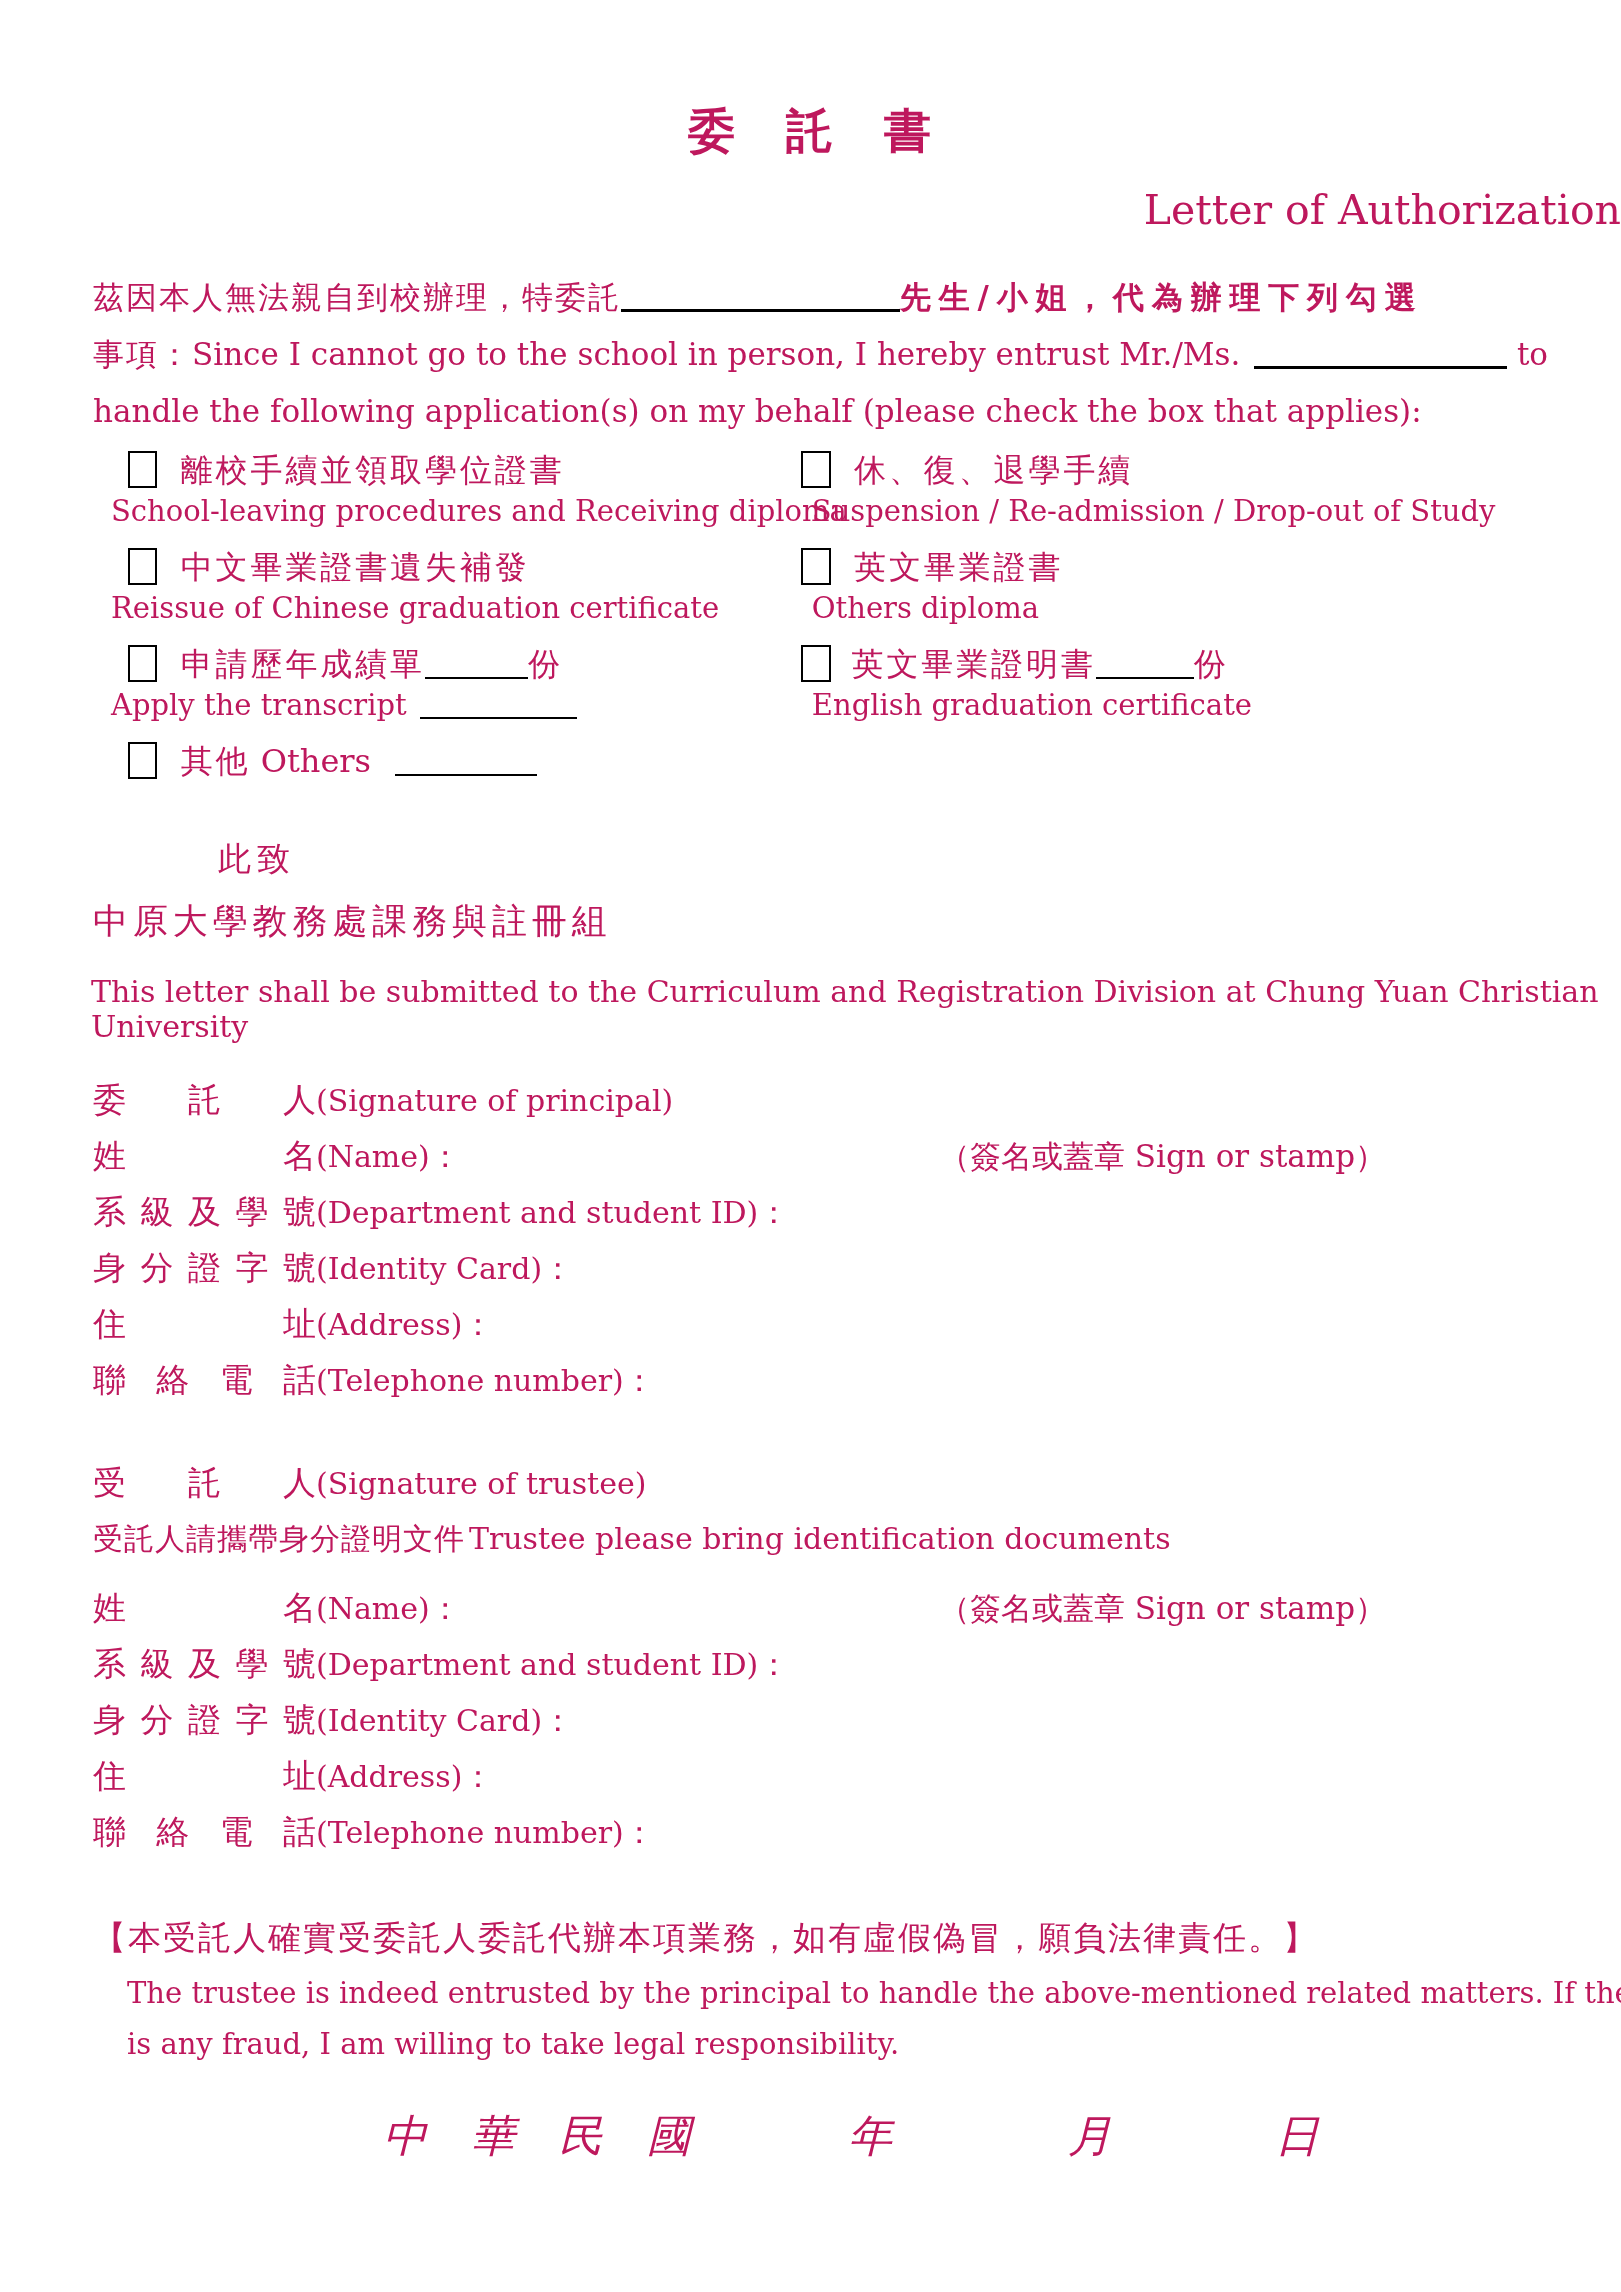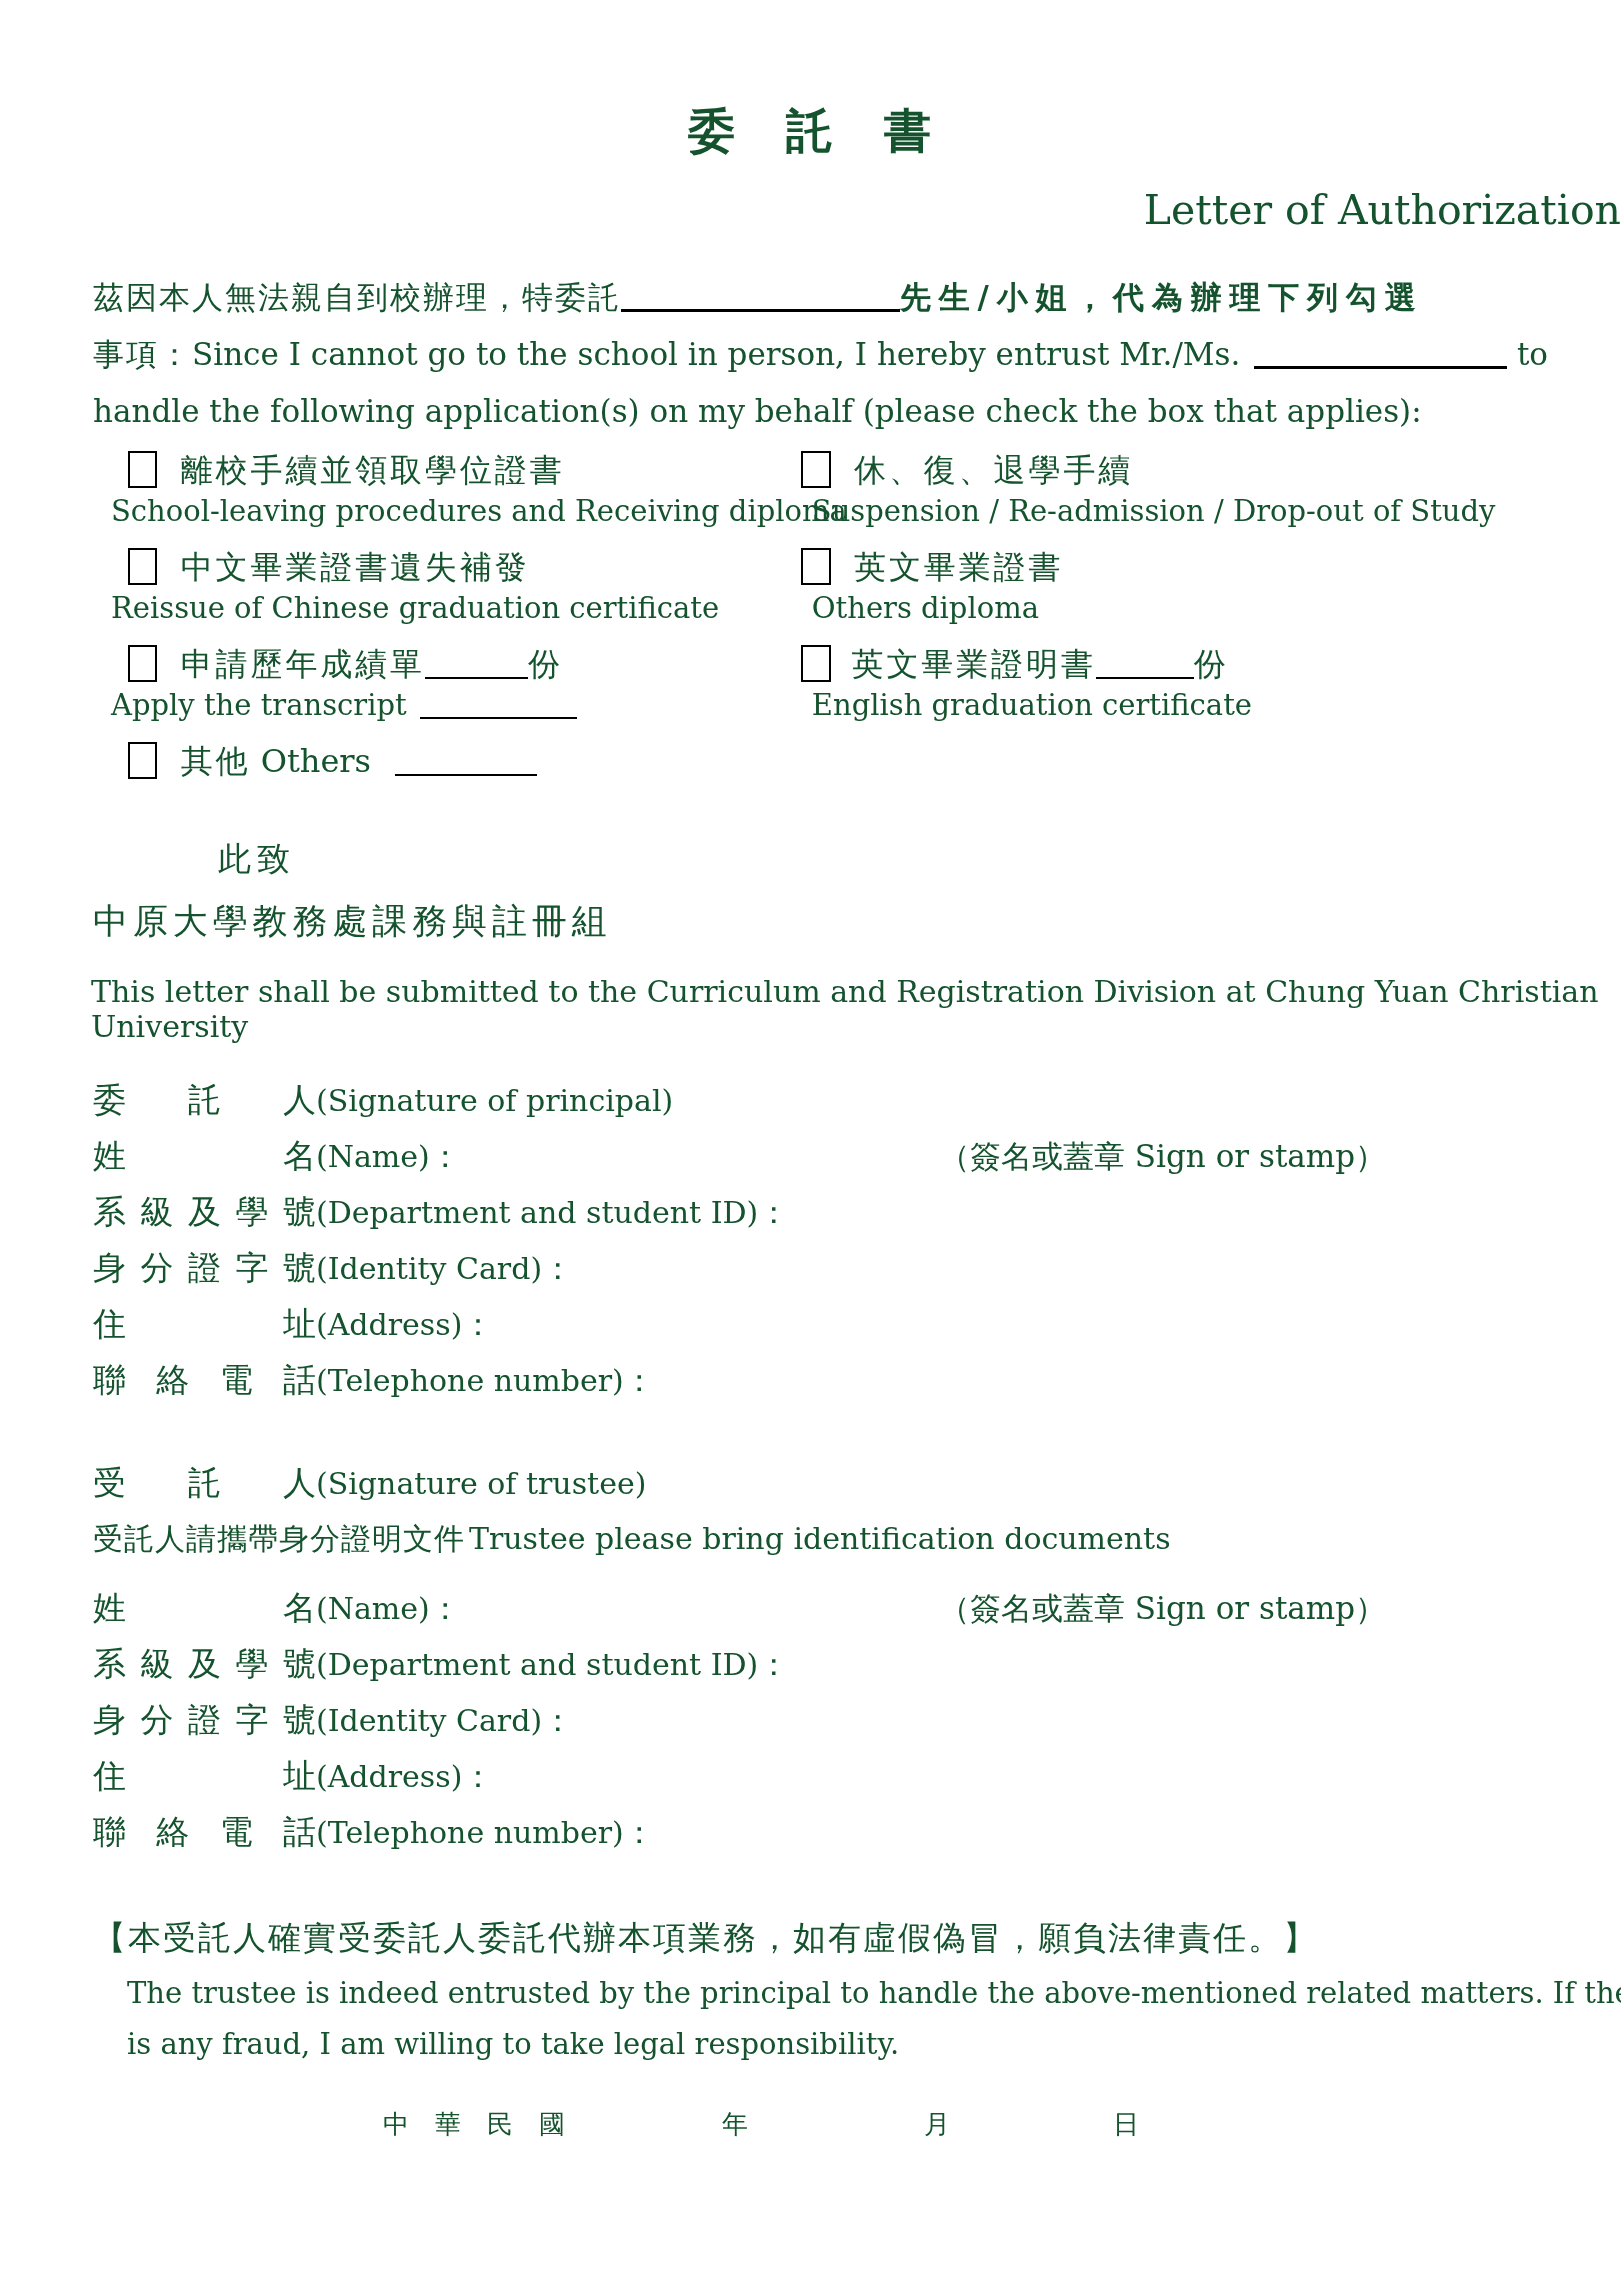--- a/index.html
+++ b/index.html
@@ -1,21 +1,21 @@
 <!DOCTYPE html>
 <html><head>
 <meta charset="utf-8">
 <style>
   html, body { margin: 0; padding: 0; background: #ffffff; }
   .page {
     position: relative;
     width: 1621px;
     height: 2293px;
     background: #ffffff;
-    color: #14532d;
+    color: #be185d;
     font-family: "DejaVu Serif", "Liberation Serif", serif;
     overflow: hidden;
   }
 
   
   .title-zh {
     position: absolute; top: 100px; left: 0; width: 100%;
     text-align: center; font-size: 47px; font-weight: bold; letter-spacing: 2px;
   }
   .title-en {
@@ -72,21 +72,21 @@
   .sign-note { position: absolute; left: 846px; top: 0; font-size: 31px; }
   .tnote { height: 69px; line-height: 56px; font-size: 30px; white-space: nowrap; }
   .tnote-zh { letter-spacing: 1px; margin-right: 3.9px; }
 
   
   .statement { position: absolute; top: 1907px; left: 93px; width: 1441px; }
   .szh { font-size: 33px; letter-spacing: 2px; line-height: 61px; white-space: nowrap; }
   .sen { font-size: 29px; line-height: 51px; margin-left: 34px; white-space: nowrap; }
 
   
-  .dateline { position: absolute; top: 2107px; left: 383px; font-size: 26px; white-space: nowrap; }
+  .dateline { position: absolute; top: 2107px; left: 383px; font-size: 44px; white-space: nowrap; font-style: italic; }
   .dy { margin-left: 157px; } .dm { margin-left: 176px; } .dd { margin-left: 163px; }
 </style>
 </head>
 <body>
 
 <div class="page">
 
   <div class="title-zh">委　託　書</div>
   <div class="title-en">Letter of Authorization</div>
 

